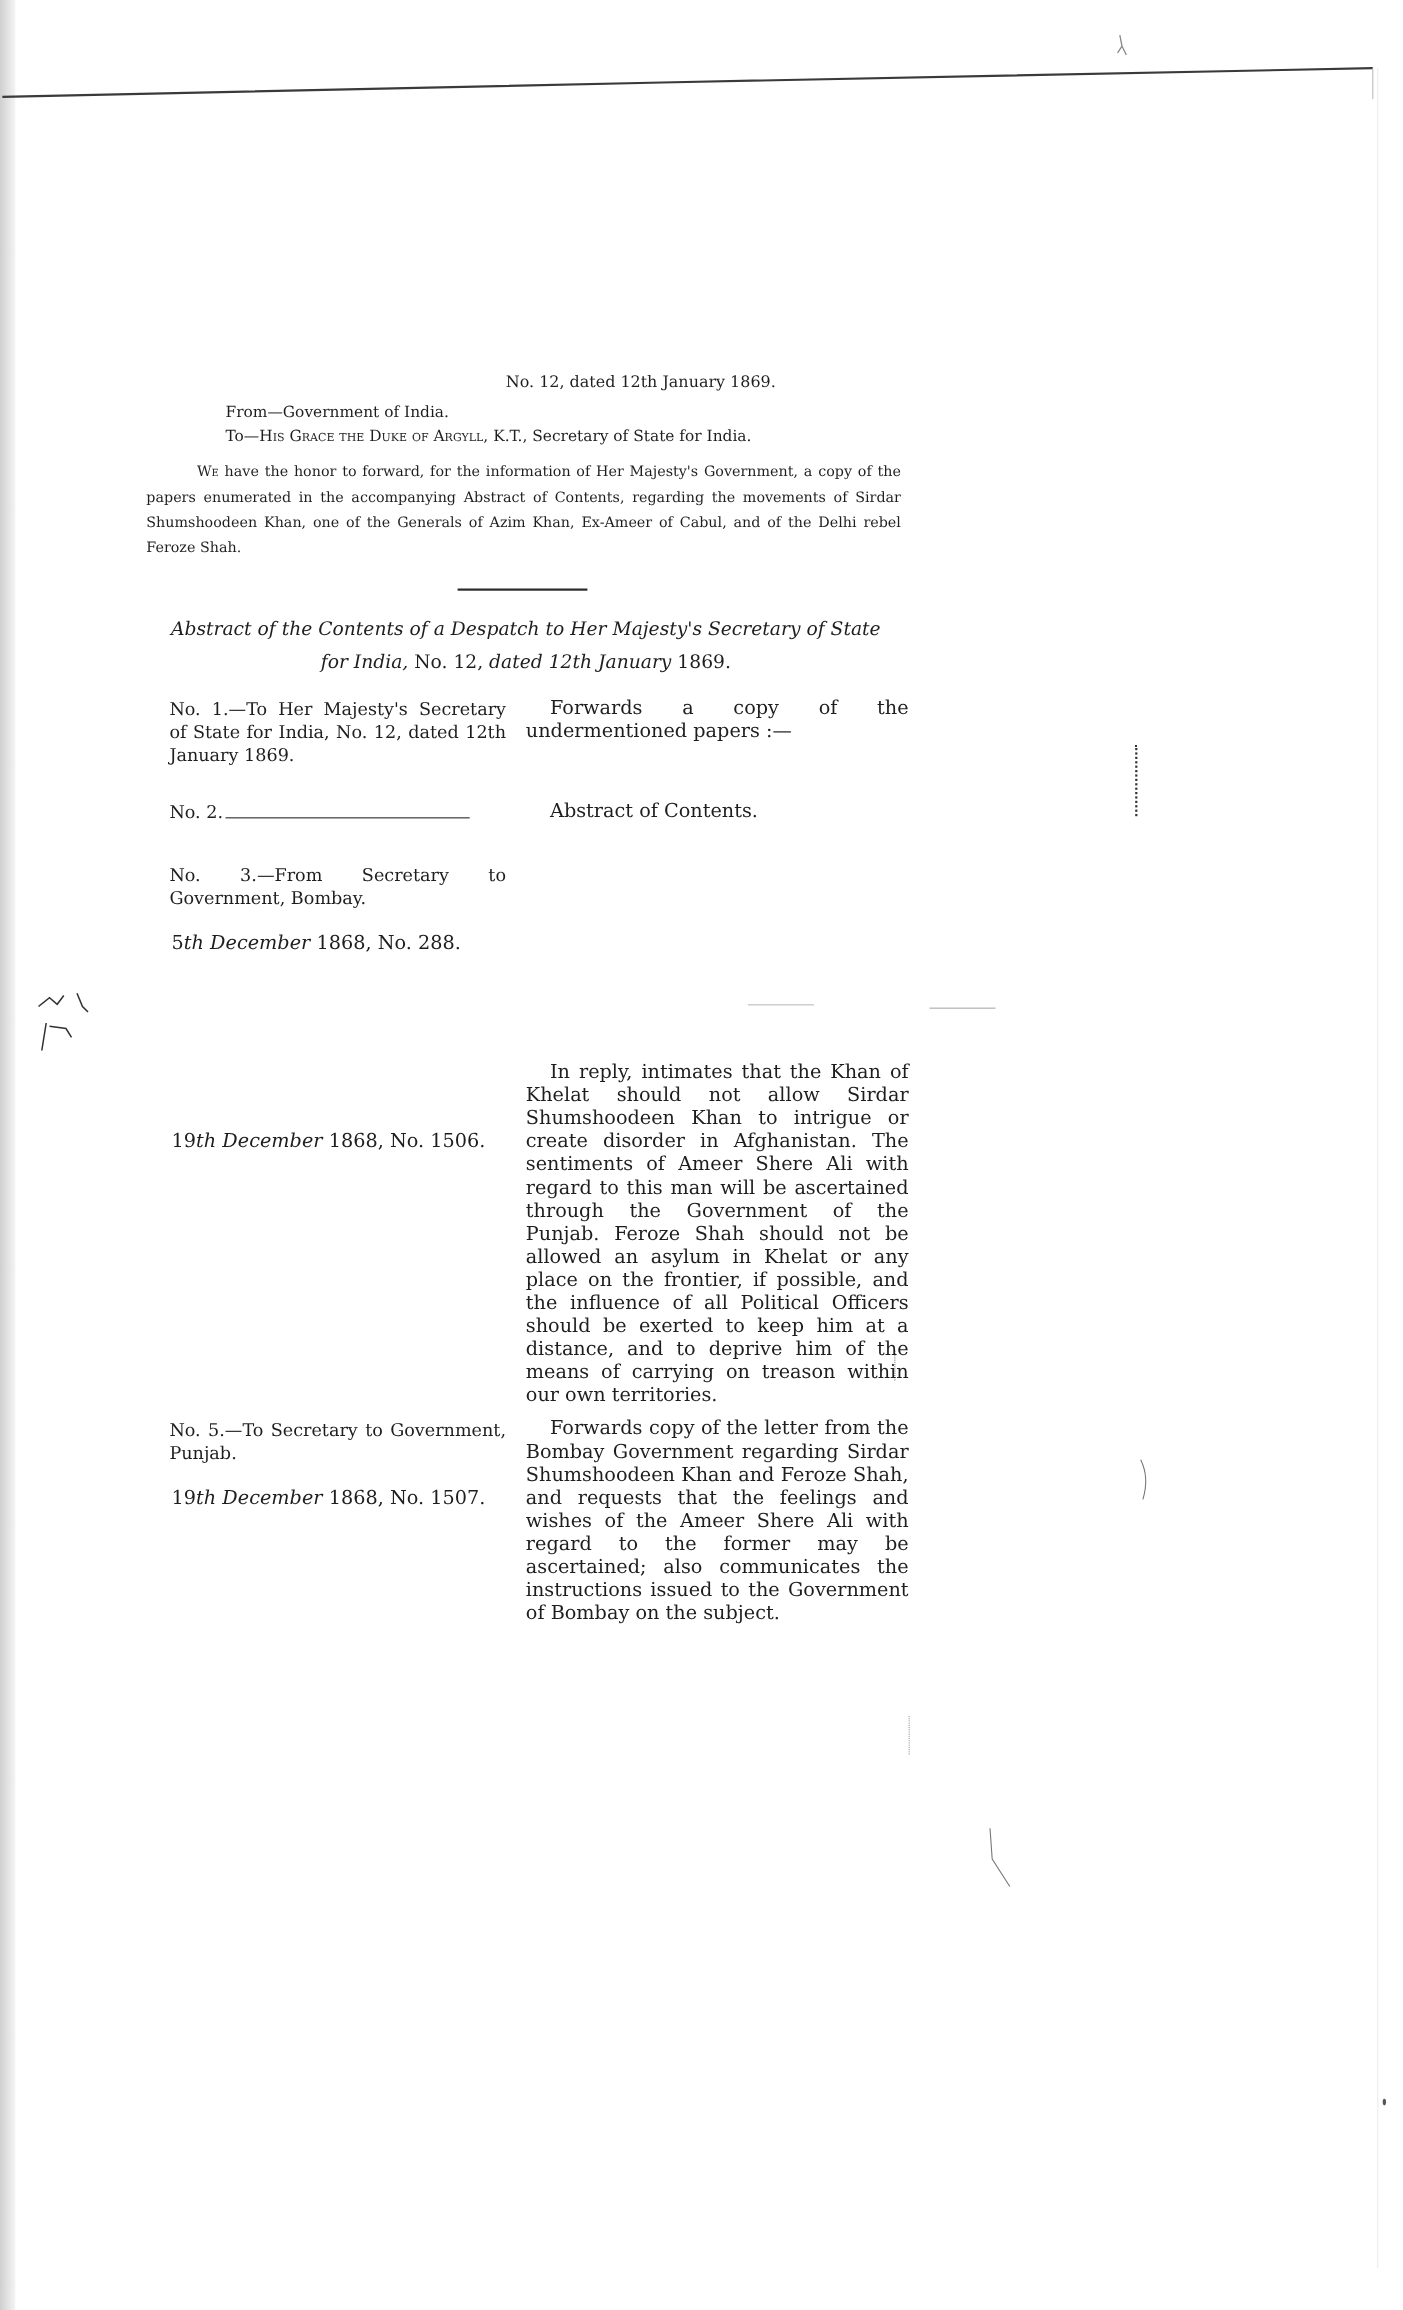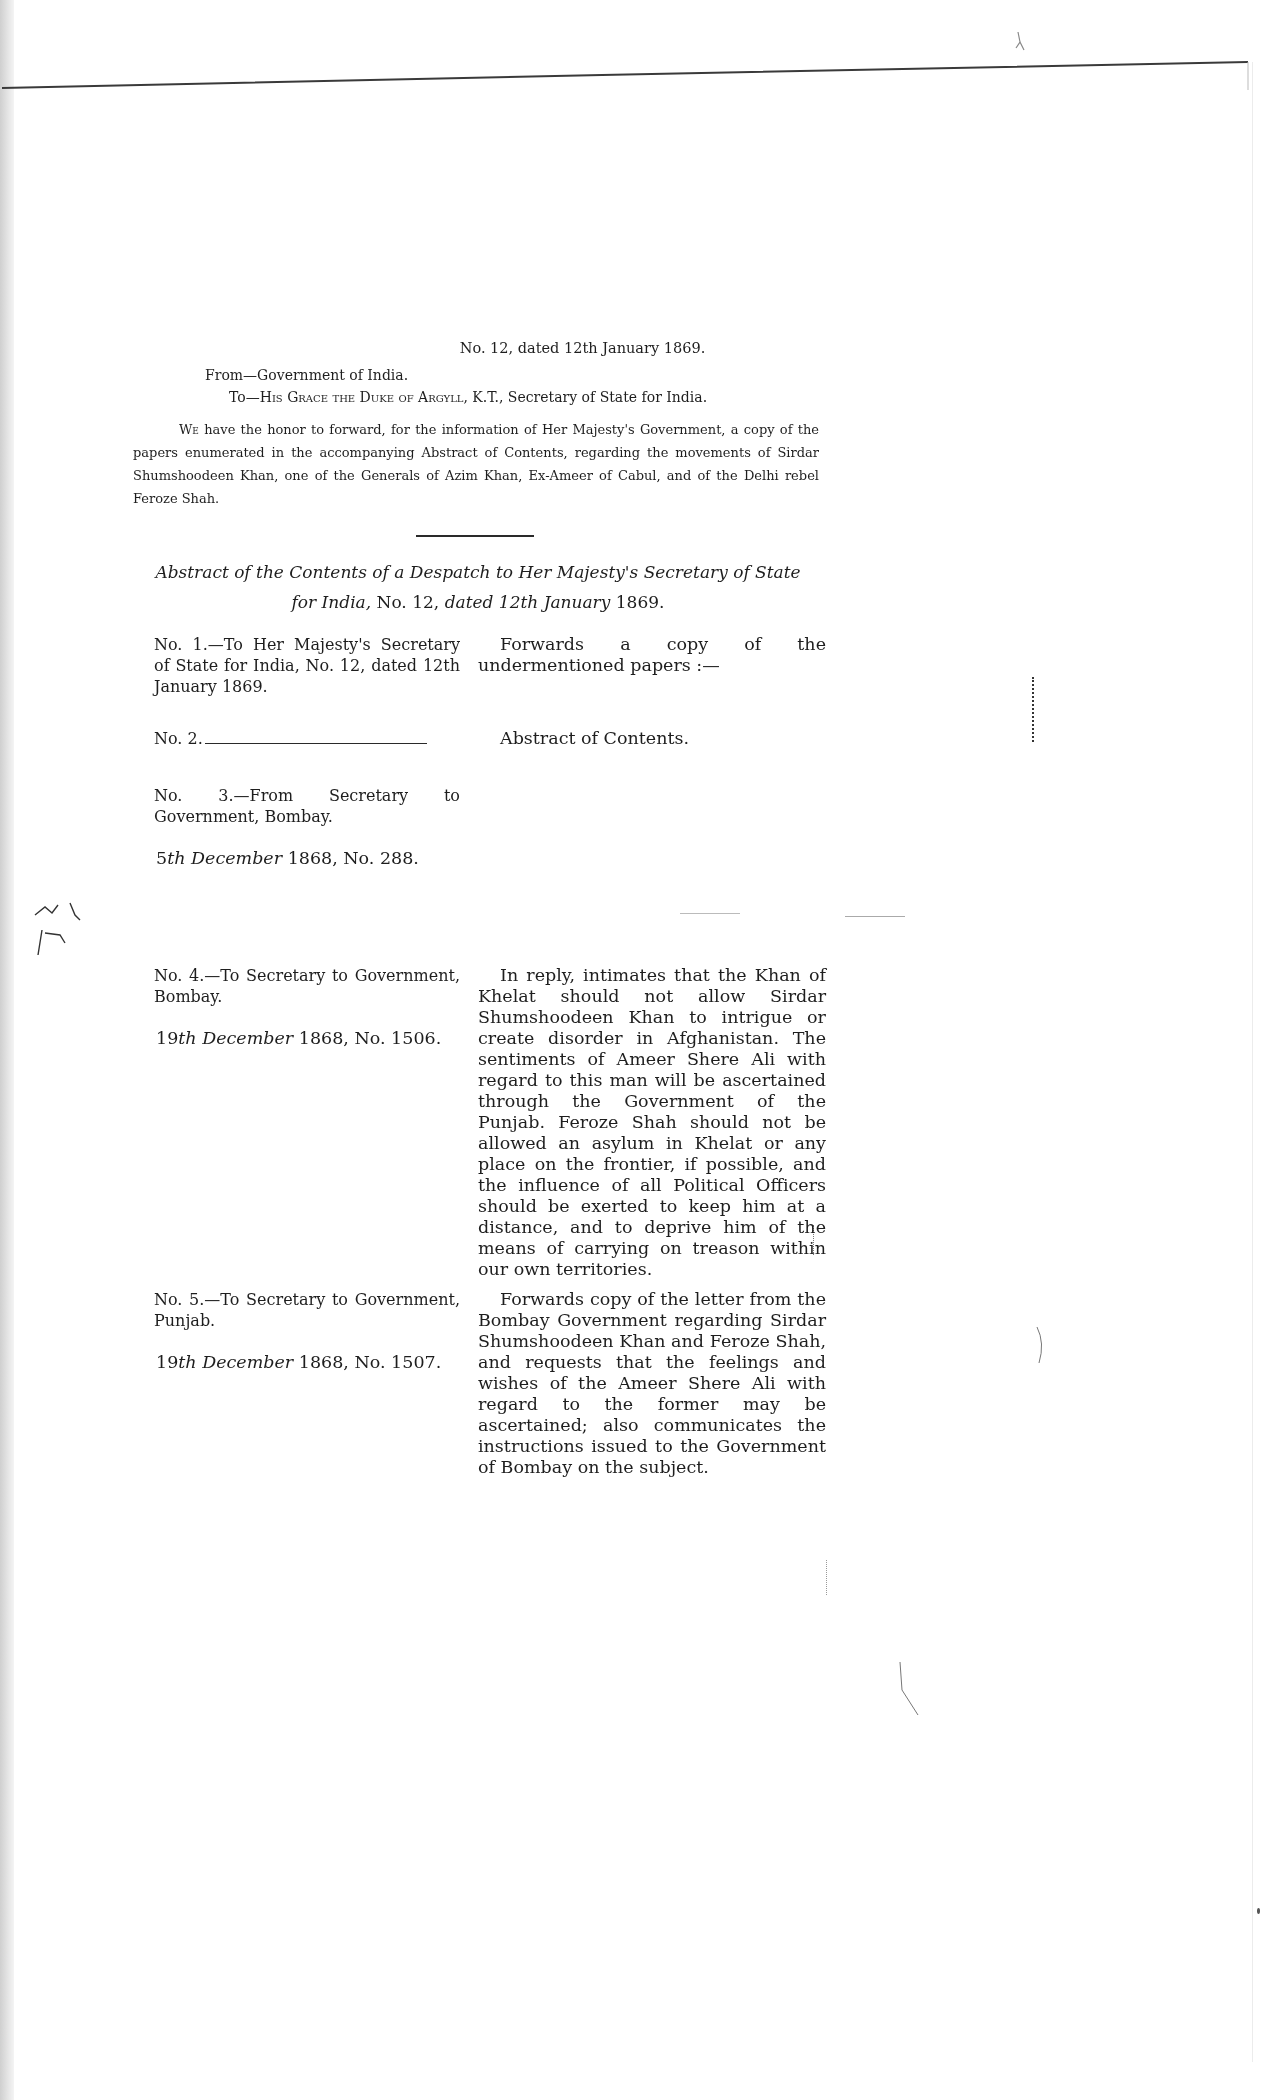--- a/index.html
+++ b/index.html
@@ -36,21 +36,21 @@
     }
     .line { position: absolute; white-space: nowrap; }
     .sc { font-variant: small-caps; }
     .it { font-style: italic; }
 
     .doc-no {
       left: 0; width: 1159px; top: 340px; text-align: center;
       font-size: 14.5px; padding-left: 6px; box-sizing: border-box;
     }
     .from { left: 205px; top: 367px; font-size: 14px; }
-    .to { left: 205px; top: 389px; font-size: 14px; margin-left: 24px; }
+    .to { left: 205px; top: 389px; font-size: 14px; }
 
     .para {
       position: absolute; left: 133px; top: 418px; width: 686px;
       font-size: 13px; line-height: 23px; text-align: justify;
       text-indent: 46px;
     }
     .para .we { font-variant: small-caps; }
 
     .rule {
       position: absolute; left: 416px; top: 535px; width: 118px; height: 2px;
@@ -130,21 +130,20 @@
   <div class="entry-right" style="top:634px">Forwards a copy of the undermentioned papers :—</div>
 
   <div class="entry-left" style="top:728px">
     <span>No. 2.</span><span class="blank-line"></span>
   </div>
   <div class="entry-right" style="top:728px;left:500px;text-indent:0">Abstract of Contents.</div>
 
   <div class="entry-left" style="top:785px">No. 3.—From Secretary to Government, Bombay.</div>
   <div class="entry-date" style="top:848px"><span>5</span><span class="it">th December</span><span> 1868, No. 288.</span></div>
 
-  <div class="entry-left" style="top:965px">No. 4.—To Secretary to Government, Bombay.</div>
   <div class="entry-date" style="top:1028px"><span>19</span><span class="it">th December</span><span> 1868, No. 1506.</span></div>
   <div class="entry-right" style="top:965px">In reply, intimates that the Khan of Khelat should not allow Sirdar Shumshoodeen Khan to intrigue or create disorder in Afghanistan. The sentiments of Ameer Shere Ali with regard to this man will be ascertained through the Government of the Punjab. Feroze Shah should not be allowed an asylum in Khelat or any place on the frontier, if possible, and the influence of all Political Officers should be exerted to keep him at a distance, and to deprive him of the means of carrying on treason within our own territories.</div>
 
   <div class="entry-left" style="top:1289px">No. 5.—To Secretary to Government, Punjab.</div>
   <div class="entry-date" style="top:1352px"><span>19</span><span class="it">th December</span><span> 1868, No. 1507.</span></div>
   <div class="entry-right" style="top:1289px">Forwards copy of the letter from the Bombay Government regarding Sirdar Shumshoodeen Khan and Feroze Shah, and requests that the feelings and wishes of the Ameer Shere Ali with regard to the former may be ascertained; also communicates the instructions issued to the Government of Bombay on the subject.</div>
 
 </div>
 
 </body></html>

